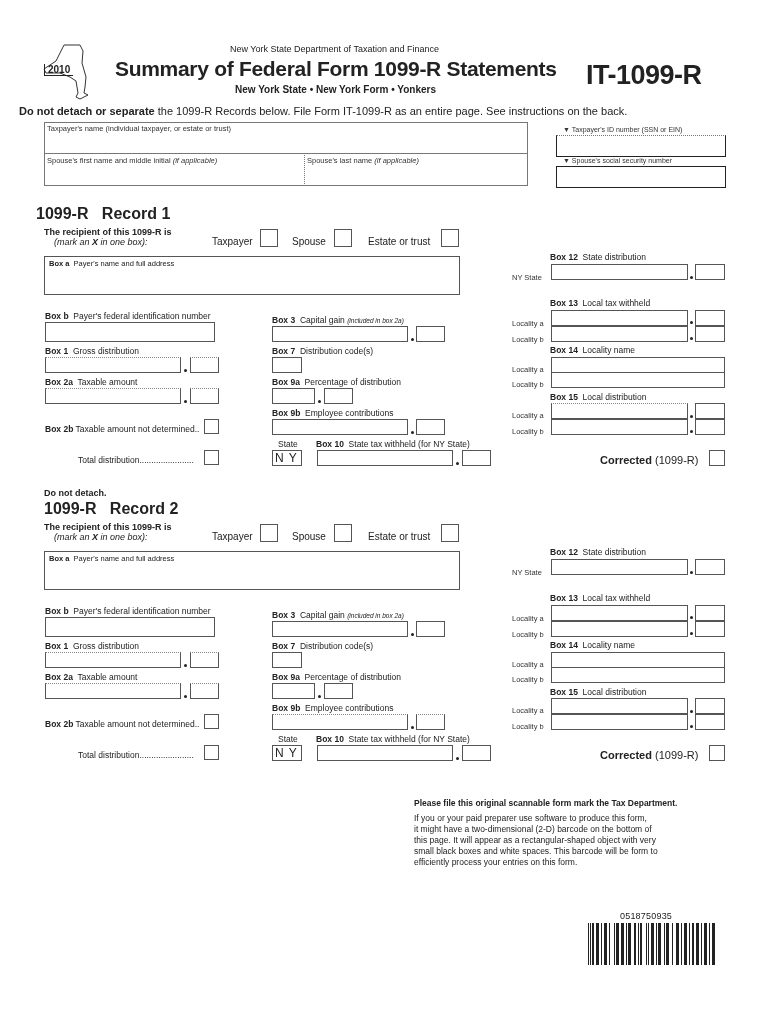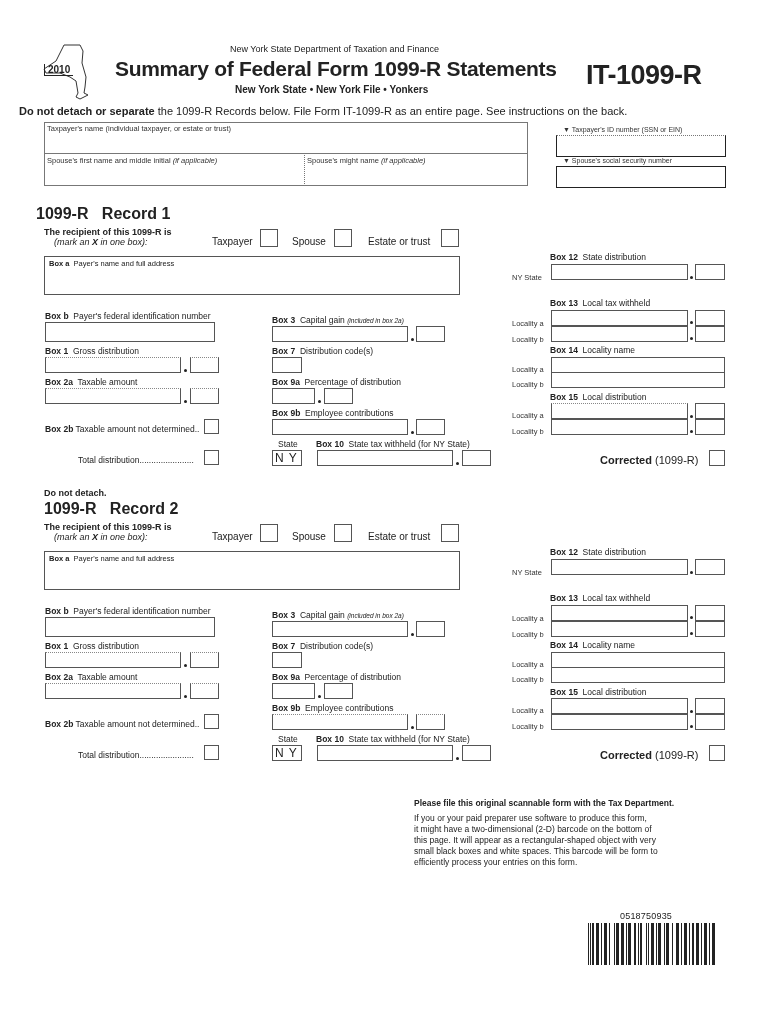--- a/index.html
+++ b/index.html
@@ -19,35 +19,35 @@
 <body>
 
 <div>
   <svg class="abs" style="left:40px;top:43px;width:60px;height:58px" viewBox="0 0 60 58">
     <path d="M24 2 L40 2 L43 8 L42 20 L46 34 L45 44 L44 50 L48 52 L40 56 L36 54 L38 50 L36 38 L30 34 L20 30 L6 30 L4 26 L10 22 L16 18 L20 10 Z" fill="none" stroke="#333" stroke-width="1"></path>
   </svg>
   <div class="abs b" style="left:44px;top:64px;font-size:10px;border-bottom:1.5px solid #222;border-left:1px solid #222;padding:0 3px;">2010</div>
   <div class="abs" style="left:230px;top:44px;font-size:9px;">New York State Department of Taxation and Finance</div>
   <div class="abs b" style="left:115px;top:57px;font-size:21px;letter-spacing:-0.3px;">Summary of Federal Form 1099-R Statements</div>
   <div class="abs b" style="left:586px;top:60px;font-size:27px;letter-spacing:-0.5px;">IT-1099-R</div>
-  <div class="abs b" style="left:235px;top:84px;font-size:10px;">New York State • New York File • Yonkers</div>
+  <div class="abs b" style="left:235px;top:84px;font-size:10px;">New York State • New York Form • Yonkers</div>
   <div class="abs" style="left:19px;top:105px;font-size:11px;white-space:nowrap;">
     <span class="b">Do not detach or separate</span><span> the 1099-R Records below. File Form IT-1099-R as an entire page. See instructions on the back.</span>
   </div>
 </div>
 
 <div>
   <div class="abs" style="left:44px;top:122px;width:484px;height:64px;border:1px solid #777;"></div>
   <div class="abs" style="left:44px;top:153px;width:484px;border-top:1px solid #777;"></div>
   <div class="abs" style="left:304px;top:153px;height:33px;border-left:1px dotted #777;"></div>
   <div class="small" style="left:47px;top:124px;">Taxpayer's name (individual taxpayer, or estate or trust)</div>
   <div class="abs" style="left:46px;top:134px;width:480px;height:18px;"></div>
   <div class="small" style="left:47px;top:156px;"><span>Spouse's first name and middle initial </span><i>(if applicable)</i></div>
   <div class="abs" style="left:46px;top:166px;width:255px;height:18px;"></div>
-  <div class="small" style="left:307px;top:156px;"><span>Spouse's might name </span><i>(if applicable)</i></div>
+  <div class="small" style="left:307px;top:156px;"><span>Spouse's last name </span><i>(if applicable)</i></div>
   <div class="abs" style="left:306px;top:166px;width:220px;height:18px;"></div>
 
   <div class="small" style="left:563px;top:126px;font-size:7px;">▼  Taxpayer's ID number (SSN or EIN)</div>
   <div class="abs" style="left:556px;top:135px;width:170px;height:22px;border:1.5px solid #222;border-top:1px dotted #777;"></div>
   <div class="small" style="left:563px;top:157px;font-size:7px;">▼  Spouse's social security number</div>
   <div class="abs" style="left:556px;top:166px;width:170px;height:22px;border:1.5px solid #222;"></div>
 </div>
 
 <div id="records"></div>
 
@@ -218,21 +218,21 @@
   <div class="small" style="left:512px;top:427px;">Locality b</div>
   <div class="box" style="left:551px;top:419px;width:137px;height:16px;"></div>
   <div class="dot" style="left:690px;top:430px;"></div>
   <div class="box" style="left:695px;top:419px;width:30px;height:16px;"></div>
 
   <div class="lbl" style="left:600px;top:454px;font-size:11px;"><b>Corrected</b><span> (1099-R)</span></div>
   <div class="sq" style="left:709px;top:450px;width:16px;height:16px;"></div>
 </div>
 
 <div>
-  <div class="abs b" style="left:414px;top:798px;font-size:8.5px;white-space:nowrap;">Please file this original scannable form with the Tax Department.</div>
+  <div class="abs b" style="left:414px;top:798px;font-size:8.5px;white-space:nowrap;">Please file this original scannable form mark the Tax Department.</div>
   <div class="abs" style="left:414px;top:813px;font-size:8.5px;line-height:11px;white-space:nowrap;">
     <div>If you or your paid preparer use software to produce this form,</div>
     <div>it might have a two-dimensional (2-D) barcode on the bottom of</div>
     <div>this page. It will appear as a rectangular-shaped object with very</div>
     <div>small black boxes and white spaces. This barcode will be form to</div>
     <div>efficiently process your entries on this form.</div>
   </div>
 </div>
 
 <div>

